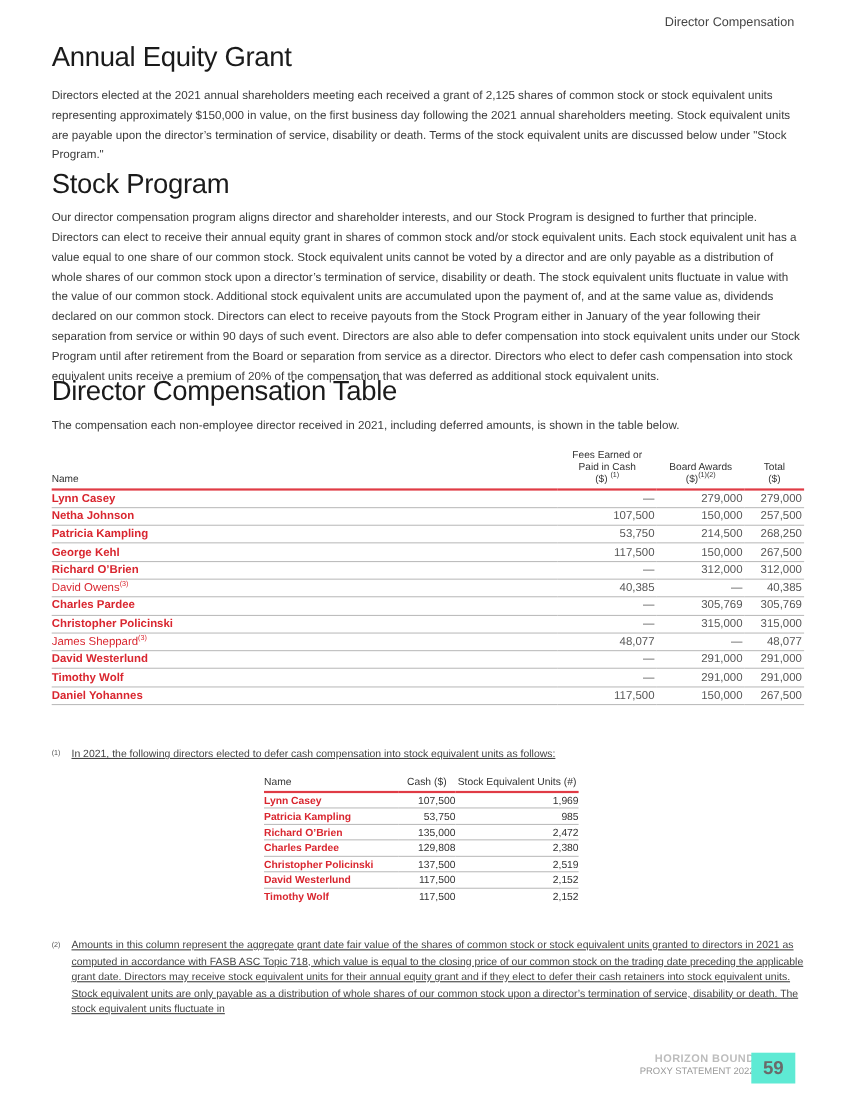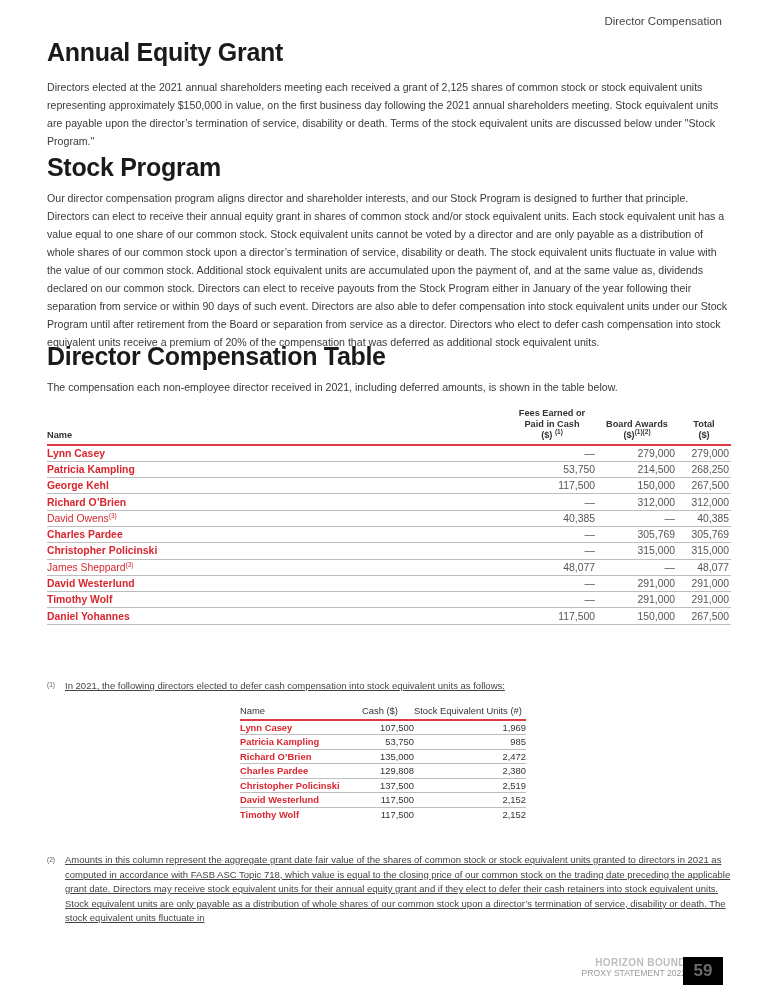--- a/index.html
+++ b/index.html
@@ -7,34 +7,34 @@
   body { font-family: "Liberation Sans", sans-serif; color: #333333; position: relative; }
 
   .running-header {
     position: absolute; top: 15px; right: 46px;
     font-size: 11.5px; color: #444444;
   }
 
   h2.section-title {
     position: absolute; left: 47px;
     font-family: "Liberation Sans", sans-serif;
-    font-weight: bold; font-size: 25px; color: #1a1a1a; letter-spacing: -0.3px;
+    font-weight: normal; font-size: 25px; color: #1a1a1a; letter-spacing: -0.3px;
   }
   p.body-text {
     position: absolute; left: 47px; width: 684px;
     font-size: 10.6px; line-height: 18px; color: #3a3a3a;
   }
 
   
   .comp-table {
     position: absolute; left: 47px; top: 408px; width: 684px;
     border-collapse: collapse; font-size: 10.4px;
   }
   .comp-table th {
-    font-weight: bold; color: #333; font-size: 9.2px; line-height: 11px;
+    font-weight: normal; color: #333; font-size: 9.2px; line-height: 11px;
     vertical-align: bottom; padding: 0 2px 3px 2px; margin-top: 10px;
   }
   .comp-table th.col-name { text-align: left; padding-left: 0; }
   .comp-table th.col-num { text-align: center; }
   .comp-table thead tr { border-bottom: 2px solid #e03b45; }
   .comp-table td {
     height: 16.3px; padding: 0 2px; border-bottom: 1.5px solid #bdbdbd;
     color: #555; white-space: nowrap;
   }
   .comp-table td.name-cell { color: #d9262f; font-weight: bold; padding-left: 0; }
@@ -51,37 +51,37 @@
   
   .defer-table {
     position: absolute; left: 240px; top: 705px; width: 286px;
     border-collapse: collapse; font-size: 9.4px;
   }
   .defer-table th {
     font-weight: normal; color: #333; padding: 0 0 3px 0; font-size: 9.4px;
   }
   .defer-table thead tr { border-bottom: 2px solid #e03b45; }
   .defer-table th.l { text-align: left; }
-  .defer-table th.r { text-align: left; }
+  .defer-table th.r { text-align: center; }
   .defer-table td {
     height: 14.5px; border-bottom: 1.5px solid #bdbdbd; color: #333; padding: 0;
   }
   .defer-table tr:last-child td { border-bottom: none; }
   .defer-table td.dname { color: #d9262f; font-weight: bold; width: 122px; }
   .defer-table td.r { text-align: right; }
   .defer-table .cc { width: 52px; }
 
   .footer-brand {
     position: absolute; right: 82px; top: 957px; text-align: right;
   }
   .footer-brand .brand { font-size: 10px; font-weight: bold; color: #bdbdbd; letter-spacing: 0.4px; line-height: 11px; }
   .footer-brand .sub { font-size: 8.6px; color: #999; line-height: 11px; }
   .page-number {
     position: absolute; left: 683px; top: 957px; width: 40px; height: 28px;
-    background: #000000; color: #6a6a6a; font-weight: bold; font-size: 17px;
+    background: #5eead4; color: #6a6a6a; font-weight: bold; font-size: 17px;
     text-align: center; line-height: 28px;
   }
 </style>
 </head>
 <body>
 
 <div class="running-header">Director Compensation</div>
 
 <h2 class="section-title" style="top:38px;">Annual Equity Grant</h2>
 <p class="body-text" style="top:78px;">Directors elected at the 2021 annual shareholders meeting each received a grant of 2,125 shares of common stock or stock equivalent units representing approximately $150,000 in value, on the first business day following the 2021 annual shareholders meeting. Stock equivalent units are payable upon the director’s termination of service, disability or death. Terms of the stock equivalent units are discussed below under "Stock Program."</p>
@@ -112,20 +112,26 @@
     </tr>
   </thead>
   <tbody id="comp-tbody">
       <tr>
         <td class="name-cell"><span>Lynn Casey</span></td>
         <td class="num c-fees">—</td>
         <td class="num c-stock">279,000</td>
         <td class="num c-total">279,000</td>
       </tr>
       <tr>
+        <td class="name-cell"><span>Netha Johnson</span></td>
+        <td class="num c-fees">107,500</td>
+        <td class="num c-stock">150,000</td>
+        <td class="num c-total">257,500</td>
+      </tr>
+      <tr>
         <td class="name-cell"><span>Patricia Kampling</span></td>
         <td class="num c-fees">53,750</td>
         <td class="num c-stock">214,500</td>
         <td class="num c-total">268,250</td>
       </tr>
       <tr>
         <td class="name-cell"><span>George Kehl</span></td>
         <td class="num c-fees">117,500</td>
         <td class="num c-stock">150,000</td>
         <td class="num c-total">267,500</td>

